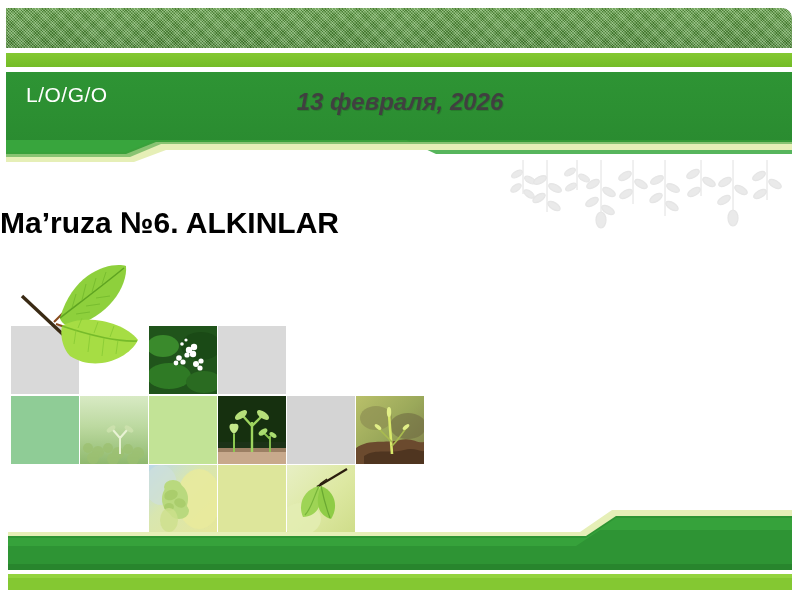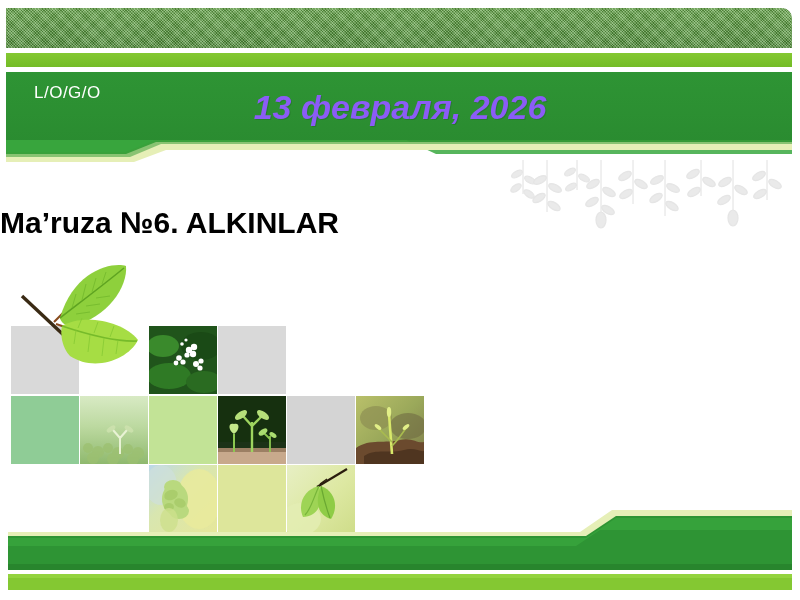--- a/index.html
+++ b/index.html
@@ -56,35 +56,35 @@
 
   
   .header-step {
     position: absolute;
     left: 6px; top: 140px;
     width: 786px; height: 22px;
   }
 
   .logo-text {
     position: absolute;
-    left: 34px; top: 83px;
+    left: 26px; top: 83px;
     color: #ffffff;
-    font-size: 17px;
+    font-size: 21px;
     letter-spacing: 0.5px;
     font-family: "Liberation Sans", sans-serif;
     z-index: 5;
   }
 
   .date-text {
     position: absolute;
     left: 0; top: 88px;
     width: 800px;
     text-align: center;
-    color: #8b5cf6;
-    font-size: 34px;
+    color: #404040;
+    font-size: 24px;
     font-weight: bold;
     font-style: italic;
     font-family: "Liberation Sans", sans-serif;
     z-index: 5;
     text-shadow: 1px 1px 0 rgba(0,0,0,0.12);
   }
 
   
   .vines {
     position: absolute;

